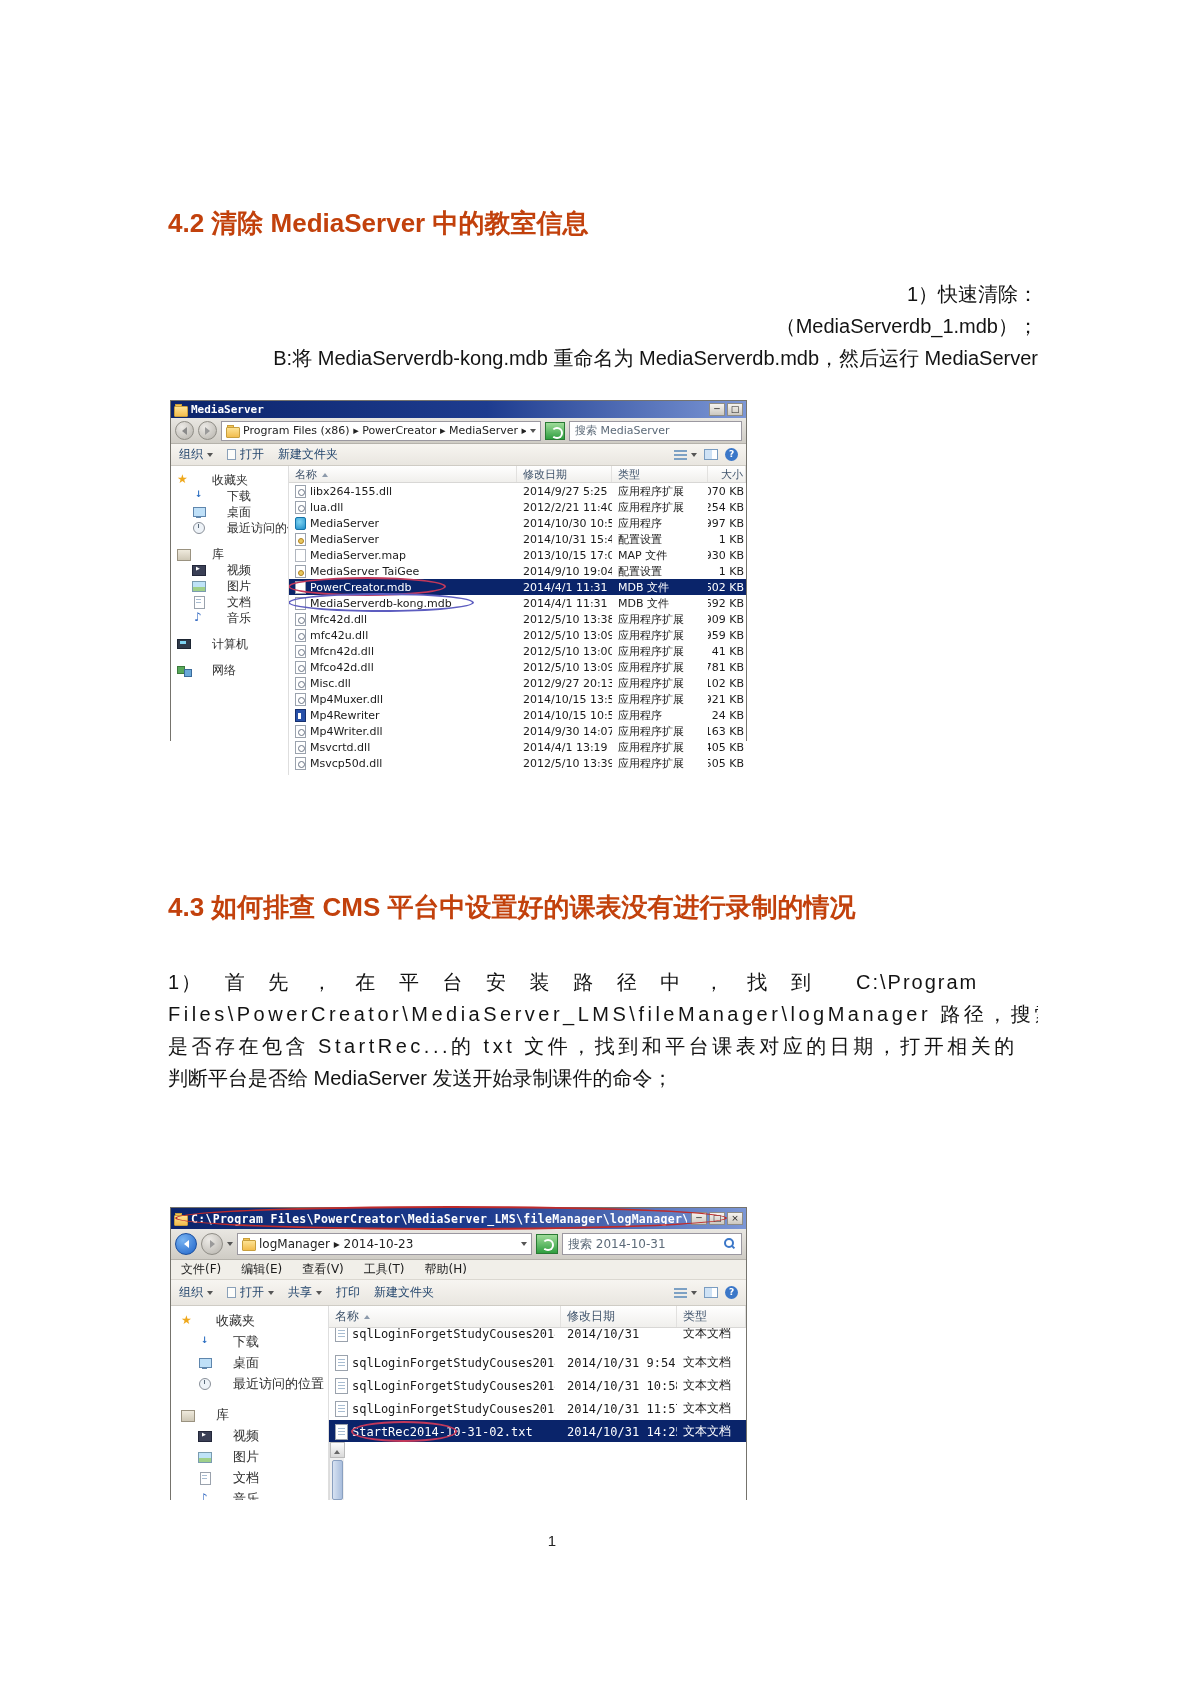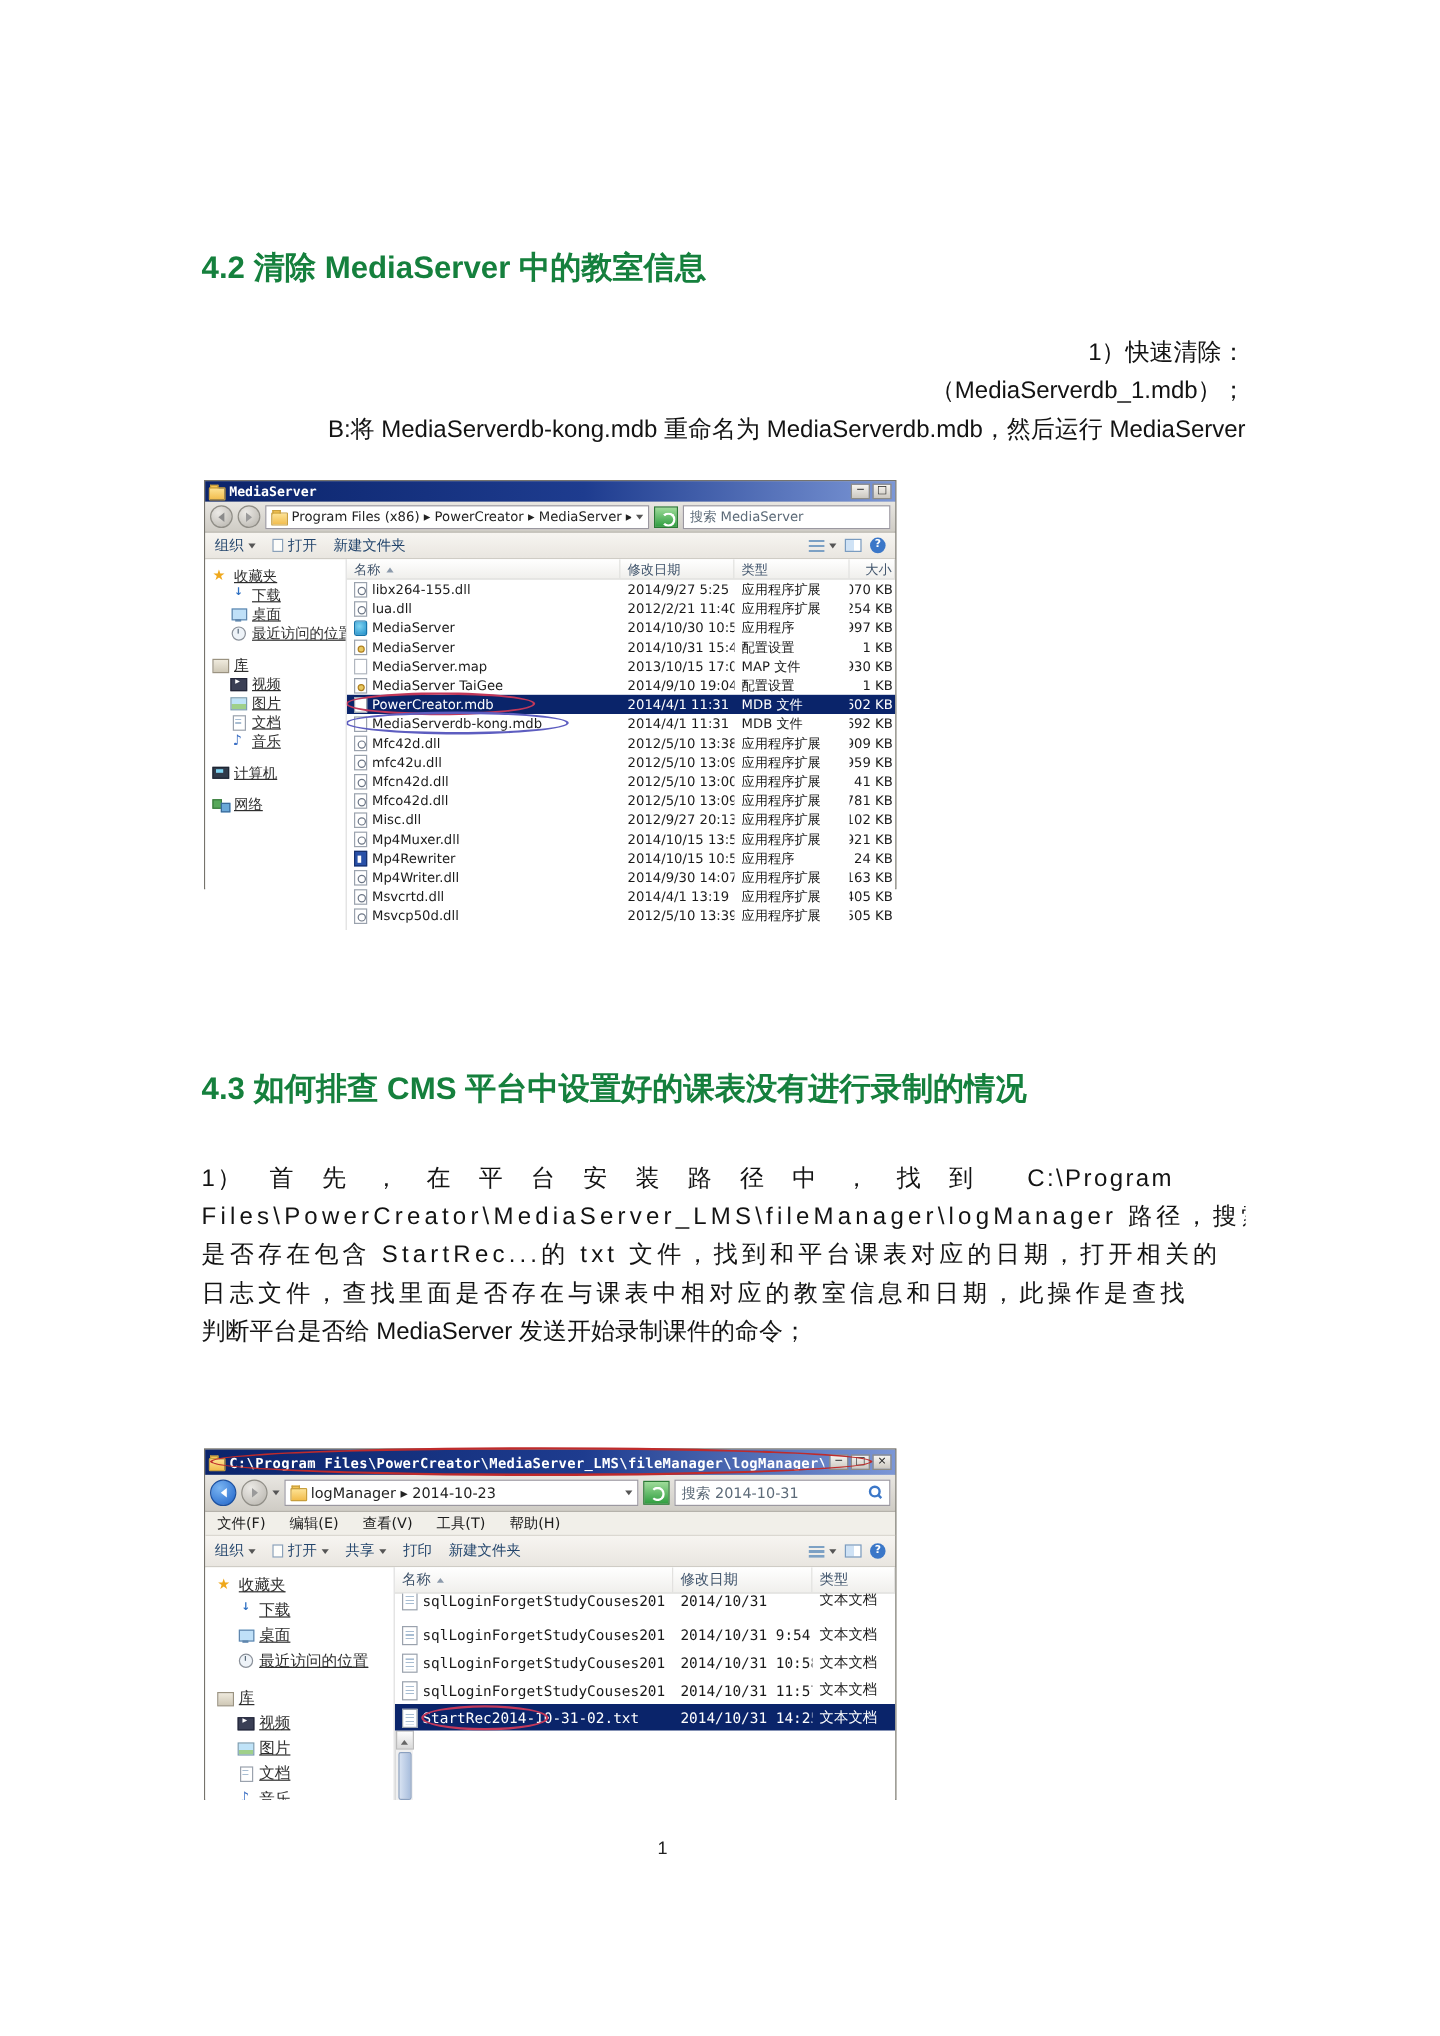--- a/index.html
+++ b/index.html
@@ -2,21 +2,21 @@
 <html><head>
 <meta charset="utf-8">
 <style>
   * { box-sizing: border-box; margin: 0; padding: 0; }
   html,body { background:#ffffff; }
   .page {
     position: relative; width: 1200px; height: 1697px; background: #fff;
     font-family: "Liberation Sans", "DejaVu Sans", sans-serif; color: #171717; overflow: hidden;
   }
   
-  .doc-h { position: absolute; left: 168px; font-weight: bold; font-size: 26px; color: #15803d;
+  .doc-h { position: absolute; left: 168px; font-weight: bold; font-size: 26px; color: #c2410c;
            font-family: "Liberation Sans", sans-serif; white-space: nowrap; }
   #h42 { top: 206px; } #h43 { top: 890px; }
   .para { position: absolute; left: 168px; width: 870px; font-size: 20px; line-height: 32px; color: #131313; }
   #p42 { top: 278px; text-align: right; } #p43 { top: 966px; }
   .pline { white-space: pre; overflow: hidden; }
   .pline.wide { letter-spacing: 2px; word-spacing: 14px; }
   .pline.stretch { letter-spacing: 3.5px; }
   .pagenum { position: absolute; top: 1532px; left: 0; width: 92%; text-align: center; font-size: 15px; color: #222; }
 
   
@@ -78,21 +78,21 @@
   .view-icon { width: 13px; height: 10px; background: repeating-linear-gradient(#7da1c4 0 2px, transparent 2px 4px); }
   .pane-icon { width: 14px; height: 11px; border: 1px solid #7a9cc0; background: linear-gradient(90deg,#cfe2f5 55%,#fff 55%); }
   .help-icon { width: 13px; height: 13px; border-radius: 50%; background: #3b77c8; color: #fff; font-size: 9px;
                line-height: 13px; text-align: center; font-weight: bold; }
 
   .content { display: flex; background: #fff; }
   #win1 .content { height: 309px; }
   #win2 .content { height: 194px; }
   .sidebar { width: 118px; border-right: 1px solid #dedede; padding-top: 6px; font-size: 12px; color: #2e2e2e; overflow: hidden; }
   #win2 .sidebar { width: 158px; font-size: 13px; padding-top: 4px; }
-  .sb-row { display: flex; align-items: center; gap: 5px; height: 16px; padding-left: 6px; white-space: nowrap; overflow: hidden; text-decoration: underline; }
+  .sb-row { display: flex; align-items: center; gap: 22px; height: 16px; padding-left: 6px; white-space: nowrap; overflow: hidden; }
   #win2 .sb-row { height: 21px; padding-left: 10px; }
   .sb-row.ind { padding-left: 21px; } #win2 .sb-row.ind { padding-left: 27px; }
   .sb-gap { height: 10px; }
 
   .list { flex: 1; display: flex; flex-direction: column; overflow: hidden; position: relative; }
   .listmain { flex: 1; display: flex; flex-direction: column; overflow: hidden; }
   .lheader { display: flex; height: 17px; background: linear-gradient(#ffffff,#f0efec); border-bottom: 1px solid #d8d7d5;
              color: #3f536b; font-size: 11px; flex: 0 0 auto; }
   #win2 .lheader { height: 22px; font-size: 12px; }
   .hcell { display: flex; align-items: center; gap: 5px; padding: 0 6px; border-right: 1px solid #e2e1df; overflow: hidden; }
@@ -469,21 +469,20 @@
           </div>
       </div>
     </div>
   </div>
 
   <div class="doc-h" id="h43">4.3 如何排查 CMS 平台中设置好的课表没有进行录制的情况</div>
   <div class="para" id="p43">
       <div class="pline wide">1） 首 先 ， 在 平 台 安 装 路 径 中 ， 找 到  C:\Program</div>
       <div class="pline stretch">Files\PowerCreator\MediaServer_LMS\fileManager\logManager 路径，搜索里面</div>
       <div class="pline stretch">是否存在包含 StartRec...的 txt 文件，找到和平台课表对应的日期，打开相关的</div>
-      <div class="pline stretch">日志文件，查找里面是否存在与课表中相对应的教室信息和日期，此操作是查找</div>
       <div class="pline">判断平台是否给 MediaServer 发送开始录制课件的命令；</div>
     </div>
 
   <div class="win" id="win2">
     <div class="titlebar">
       <span class="si si-folder"></span>
       <span class="t-text">C:\Program Files\PowerCreator\MediaServer_LMS\fileManager\logManager\2014-...</span>
       <span class="winbtns">
         <span class="winbtn">─</span>
         <span class="winbtn">□</span>

